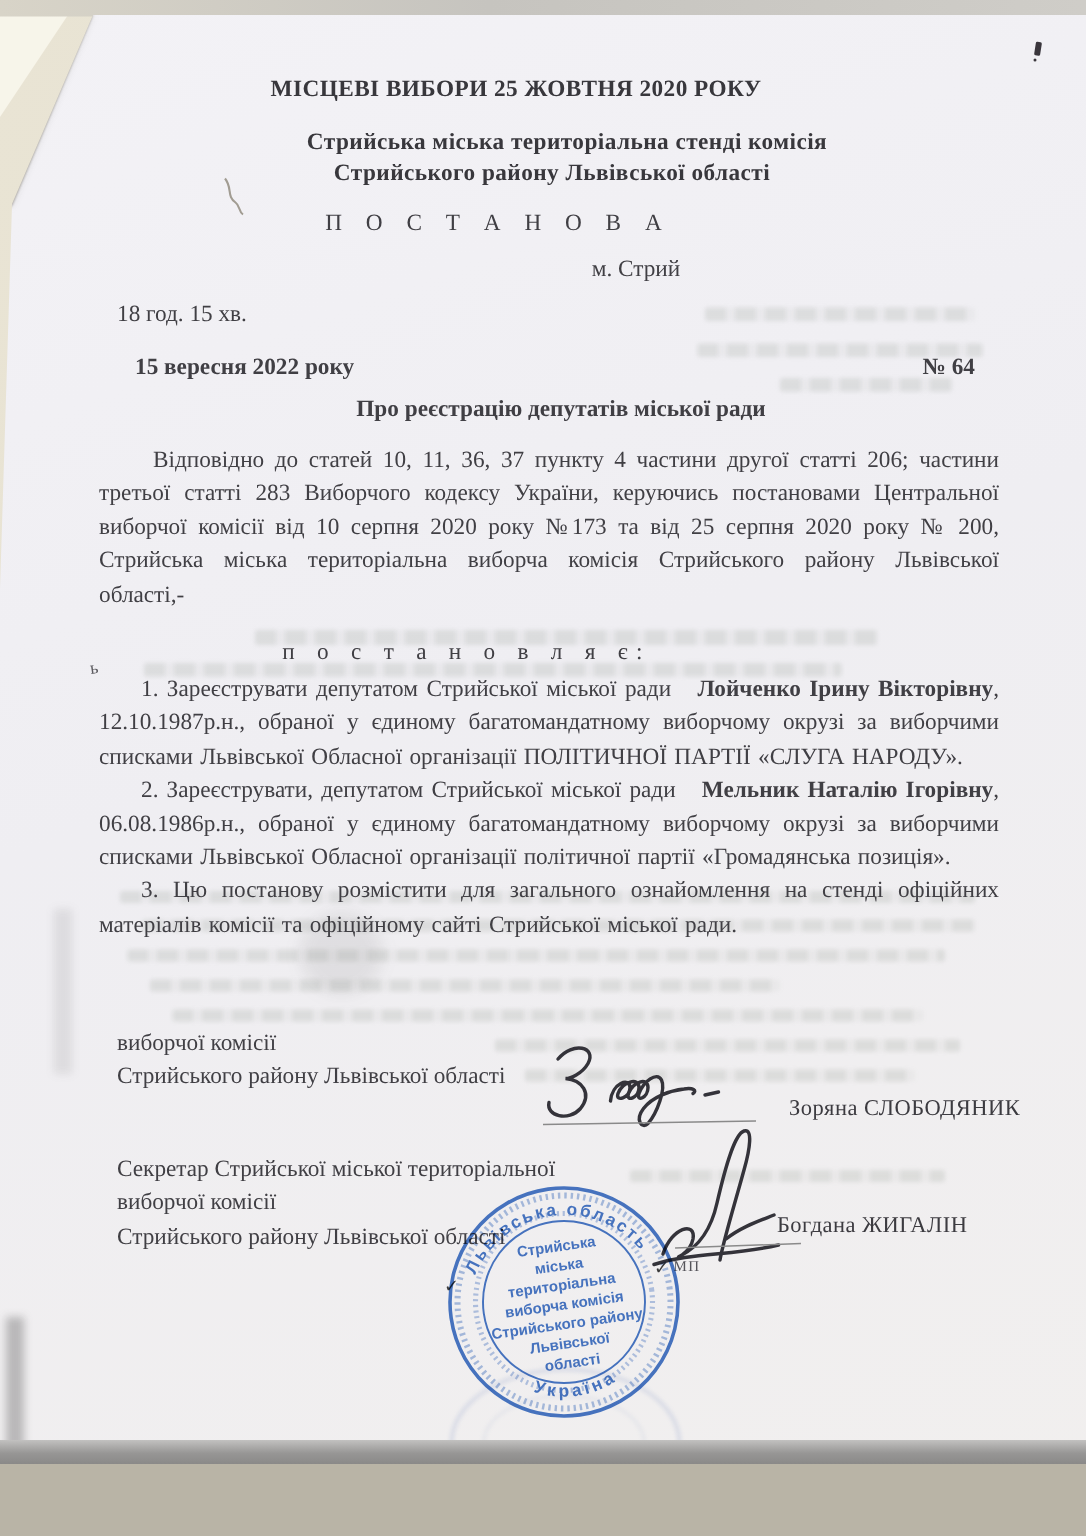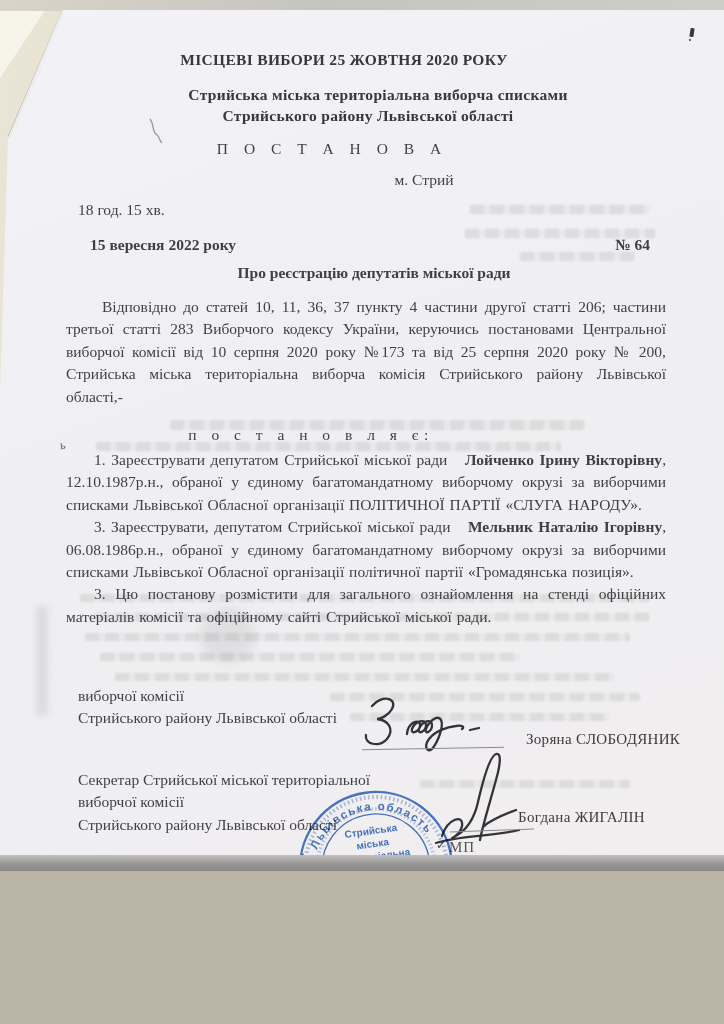--- a/index.html
+++ b/index.html
@@ -1,17 +1,17 @@
 <!DOCTYPE html>
 <html lang="uk"><head>
 <meta charset="utf-8">
 <style>
   html,body{margin:0;padding:0;}
   body{background:#b9b4a6;font-family:"Liberation Serif", serif;}
-  .scan{position:relative;width:724px;height:871px;overflow:hidden;
+  .scan{position:relative;width:724px;height:976px;overflow:hidden;
         background:linear-gradient(100deg,#e9e4d4 0%,#e6e1d2 50%,#dcd8cc 100%);}
   
   .under-sheet{position:absolute;left:0;top:0;width:90px;height:110px;
     background:#f7f5ea;clip-path:polygon(0 0,52px 0,0 78px);}
   .top-strip{position:absolute;left:0;top:0;width:724px;height:11px;
     background:linear-gradient(90deg,#d8d4c8,#c6c4bf 45%,#cfcdc8);}
   .bottom-strip{position:absolute;left:0;bottom:0;width:724px;height:16px;
     background:linear-gradient(180deg,#c2c1c0 0%,#979695 55%,#8a8988 100%);}
   
   .paper{position:absolute;left:0;top:0;width:724px;height:1014px;
@@ -43,21 +43,21 @@
   .resolves{letter-spacing:5.5px;text-align:center;}
   .para-block{position:absolute;left:0;width:600px;text-align:justify;}
   .para-block p{margin:0;text-indent:36px;word-spacing:1px;}
   .items p{text-indent:28px;}
   .left-abs{position:absolute;}
   .sig-title span{display:block;}
   .sig-name{position:absolute;font-size:15px;color:#3c3b40;letter-spacing:.3px;white-space:nowrap;}
   .sig-underline{position:absolute;height:1px;background:#8a8a8a;}
   .sig-svg{position:absolute;}
   .sig-svg path{fill:none;stroke:#34333a;stroke-width:2.3;stroke-linecap:round;}
-  .seal-mp{position:absolute;font-size:15px;color:#55545a;letter-spacing:1px;}
+  .seal-mp{position:absolute;font-size:10px;color:#55545a;letter-spacing:1px;}
   .check{position:absolute;font-size:12px;color:#3a3a3a;font-family:"DejaVu Sans",sans-serif;}
   .stamp-svg{position:absolute;left:296px;top:788px;transform:rotate(-8deg);
     mix-blend-mode:multiply;opacity:.92;}
   .stamp-svg text{font-family:"Liberation Sans",sans-serif;font-weight:bold;}
   .ink-mark{position:absolute;left:690px;top:28px;width:4px;height:9px;background:#3a363c;
     border-radius:1px;transform:rotate(9deg);}
   .ink-dot{position:absolute;left:689px;top:39px;width:2px;height:2px;background:#3a363c;border-radius:50%;}
   .margin-tick{position:absolute;left:60px;top:438px;font-size:12px;color:#5c5b60;transform:rotate(-8deg);}
   .crease{position:absolute;left:146px;top:118px;}
 </style>
@@ -93,40 +93,40 @@
 
     <div class="ghost-oval" style="left:300px;top:912px;width:150px;height:96px"></div>
     <div class="ghost-oval-inner" style="left:322px;top:930px;width:106px;height:62px"></div>
 
     <svg class="crease" width="20" height="26" viewBox="0 0 20 26">
       <path d="M4 1 C9 7 5 13 11 17 C14 19 13 23 16 25" fill="none" stroke="#a19c92" stroke-width="1.4"></path>
     </svg>
 
     <div class="content">
       <div class="c-line title" style="top:49px;transform:translateX(-22px)">МІСЦЕВІ ВИБОРИ 25 ЖОВТНЯ 2020 РОКУ</div>
-      <div class="c-line title" style="top:84px;transform:translateX(12px)">Стрийська міська територіальна виборча списками</div>
+      <div class="c-line title" style="top:84px;transform:translateX(12px)">Стрийська міська територіальна стенді комісія</div>
       <div class="c-line title" style="top:105px;transform:translateX(2px)">Стрийського району Львівської області</div>
       <div class="c-line doc-type" style="top:138px;transform:translateX(-34px)">П О С Т А Н О В А</div>
       <div class="c-line" style="top:169px;transform:translateX(58px)">м. Стрий</div>
 
       <div class="left-abs" style="left:12px;top:199px">18 год. 15 хв.</div>
       <div class="left-abs b" style="left:12px;top:234px">15 вересня 2022 року</div>
       <div class="left-abs b" style="right:16px;top:234px">№ 64</div>
 
       <div class="c-line b" style="top:262px;transform:translateX(-4px)">Про реєстрацію депутатів міської ради</div>
 
       <div class="para-block" style="top:296px">
         <p>Відповідно до статей 10, 11, 36, 37 пункту 4 частини другої статті 206; частини третьої статті 283 Виборчого кодексу України, керуючись постановами Центральної виборчої комісії від 10 серпня 2020 року №173 та від 25 серпня 2020 року № 200, Стрийська міська територіальна виборча комісія Стрийського району Львівської області,-</p>
       </div>
 
       <div class="c-line resolves" style="top:424px;transform:translateX(-55px)">п о с т а н о в л я є:</div>
 
       <div class="para-block items" style="top:449px">
         <p><span>1. Зареєструвати депутатом Стрийської міської ради </span><span class="b">Лойченко Ірину Вікторівну</span><span>, 12.10.1987р.н., обраної у єдиному багатомандатному виборчому окрузі за виборчими списками Львівської Обласної організації ПОЛІТИЧНОЇ ПАРТІЇ «СЛУГА НАРОДУ».</span></p>
-        <p><span>3. Зареєструвати, депутатом Стрийської міської ради </span><span class="b">Мельник Наталію Ігорівну</span><span>, 06.08.1986р.н., обраної у єдиному багатомандатному виборчому окрузі за виборчими списками Львівської Обласної організації політичної партії «Громадянська позиція».</span></p>
+        <p><span>2. Зареєструвати, депутатом Стрийської міської ради </span><span class="b">Мельник Наталію Ігорівну</span><span>, 06.08.1986р.н., обраної у єдиному багатомандатному виборчому окрузі за виборчими списками Львівської Обласної організації політичної партії «Громадянська позиція».</span></p>
         <p><span>3. Цю постанову розмістити для загального ознайомлення на стенді офіційних матеріалів комісії та офіційному сайті Стрийської міської ради.</span><span class="b"></span><span></span></p>
       </div>
 
       <div class="left-abs sig-title" style="left:12px;top:685px;width:330px">
         <span>виборчої комісії</span>
         <span>Стрийського району Львівської області</span>
       </div>
 
       <div class="left-abs sig-title" style="left:12px;top:769px;width:330px">
         <span>Секретар Стрийської міської територіальної</span>

